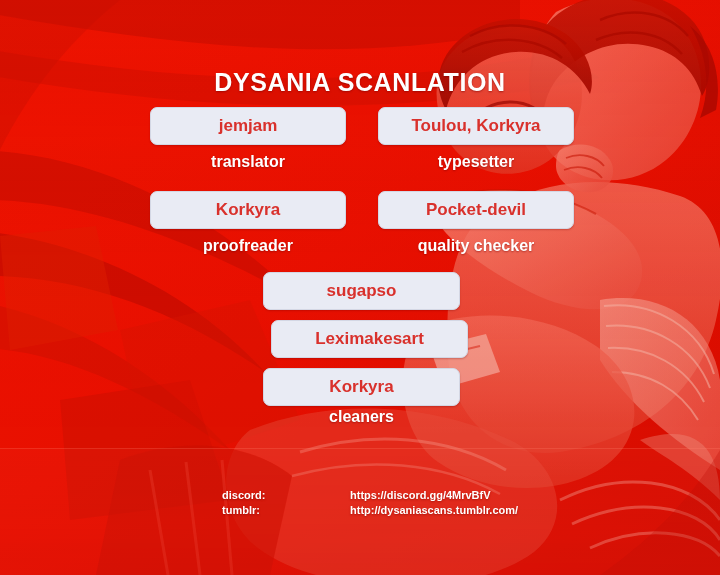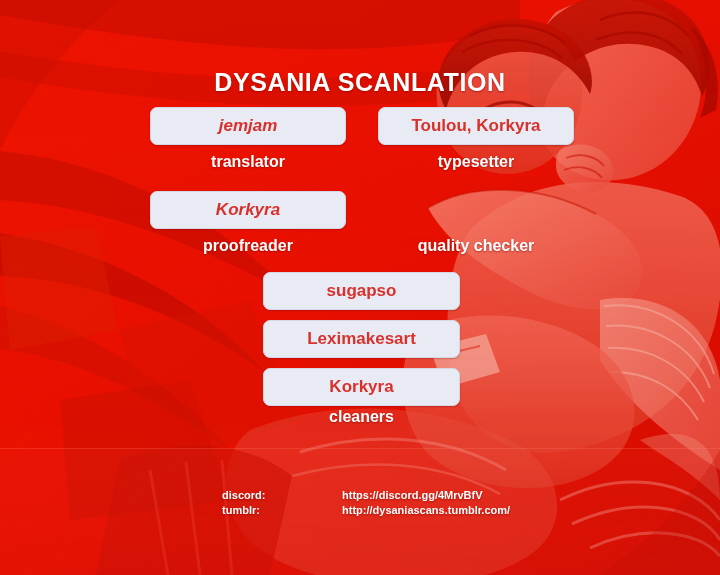--- a/index.html
+++ b/index.html
@@ -92,35 +92,35 @@
     position: absolute;
     color: #ffffff;
     font-size: 16px;
     font-weight: bold;
     text-align: center;
     text-shadow: 0 1px 2px rgba(120,0,0,0.5);
     white-space: nowrap;
   }
 
   
-  .col-left  { left: 150px; width: 196px; font-style: italic; }
+  .col-left  { left: 150px; width: 196px; }
   .col-right { left: 378px; width: 196px; border-radius: 7px; }
 
   .row1 { top: 107px; }
   .row2 { top: 191px; }
   .lbl-row1 { top: 153px; }
   .lbl-row2 { top: 237px; }
 
   .lbl-left  { left: 150px; width: 196px; }
   .lbl-right { left: 378px; width: 196px; }
 
   
   .clean-box { left: 263px; width: 197px; }
   .clean1 { top: 272px; }
-  .clean2 { top: 320px; }
+  .clean2 { top: 320px; margin-left: 8px; }
   .clean3 { top: 368px; }
   .lbl-clean {
     top: 408px;
     left: 263px;
     width: 197px;
   }
 
   
   .find-us {
     position: absolute;
@@ -136,21 +136,21 @@
     position: absolute;
     top: 489px;
     left: 222px;
     color: #ffffff;
     font-size: 11px;
     font-weight: bold;
     border-collapse: collapse;
     text-shadow: 0 1px 2px rgba(120,0,0,0.5);
   }
   .contact-table td {
-    padding: 0 0 3px 0;
+    padding: 0 8px 3px 0;
     white-space: nowrap;
     vertical-align: top;
     margin-top: 37px;
   }
   .contact-table td.key { width: 120px; }
 </style>
 </head>
 <body>
 
 <div id="stage">
@@ -283,20 +283,21 @@
   <div id="content">
 
     <div class="title">DYSANIA SCANLATION</div>
 
     <div class="credit-box col-left row1">jemjam</div>
     <div class="credit-box col-right row1">Toulou, Korkyra</div>
     <div class="role-label lbl-left lbl-row1">translator</div>
     <div class="role-label lbl-right lbl-row1">typesetter</div>
 
     <div class="credit-box col-left row2">Korkyra</div>
+    <div class="credit-box col-right row2">Pocket-devil</div>
     <div class="role-label lbl-left lbl-row2">proofreader</div>
     <div class="role-label lbl-right lbl-row2">quality checker</div>
 
     <div class="credit-box clean-box clean1">sugapso</div>
     <div class="credit-box clean-box clean2">Leximakesart</div>
     <div class="credit-box clean-box clean3">Korkyra</div>
     <div class="role-label lbl-clean">cleaners</div>
 
 
     <table class="contact-table">

